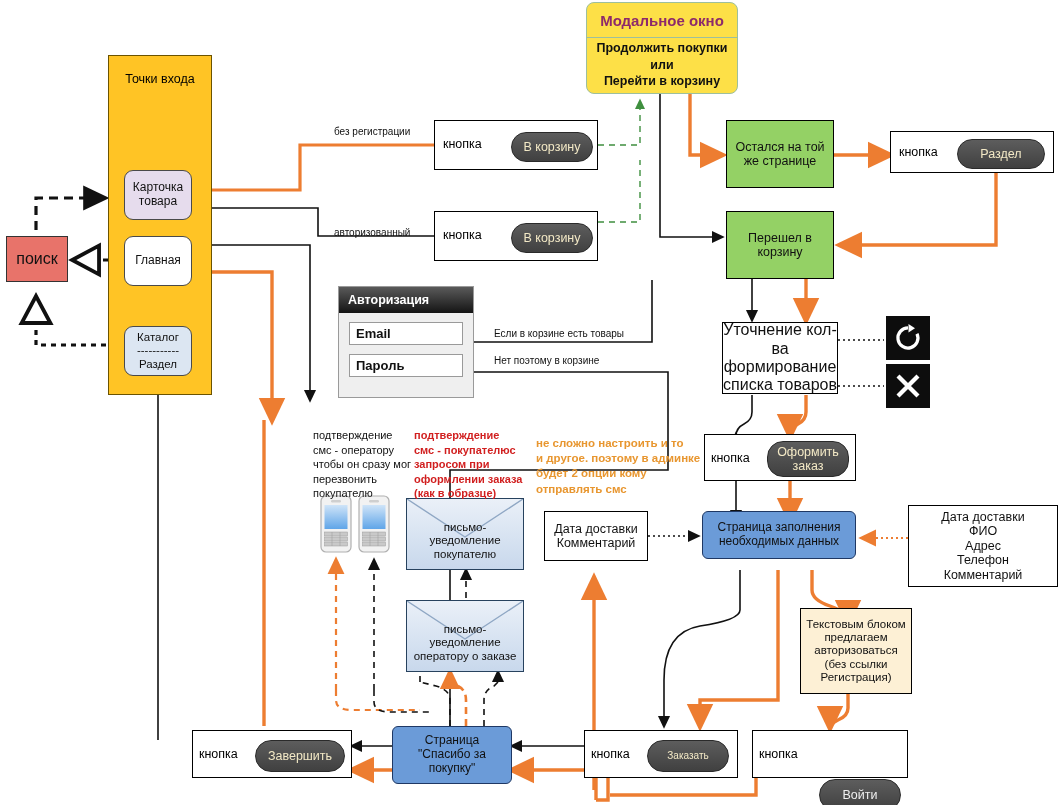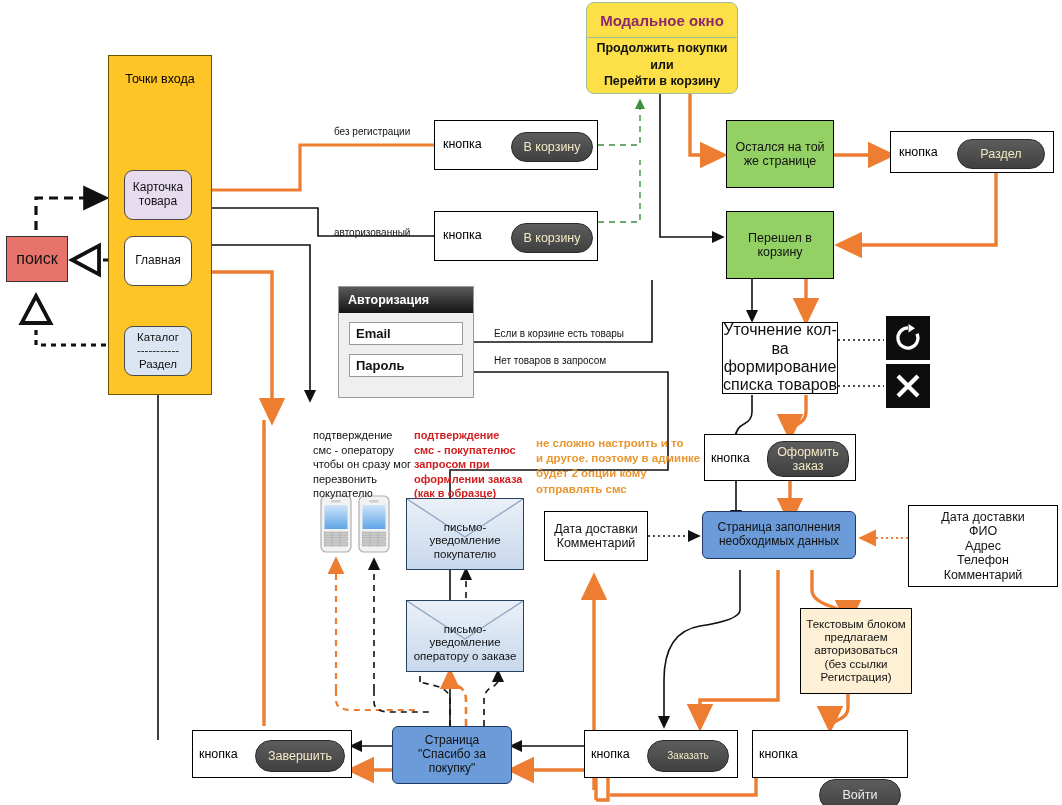--- a/index.html
+++ b/index.html
@@ -387,21 +387,21 @@
   </div>
   <div class="sqicon" style="left:886px;top:364px;width:44px;height:44px;">
     <svg width="30" height="30" viewBox="0 0 24 24">
       <path d="M4,4 L20,20 M20,4 L4,20" stroke="#fff" stroke-width="3.4" stroke-linecap="butt"></path>
     </svg>
   </div>
 
   <div class="edge-lbl" style="left:334px;top:126px;">без регистрации</div>
   <div class="edge-lbl" style="left:334px;top:227px;">авторизованный</div>
   <div class="edge-lbl" style="left:494px;top:328px;">Если в корзине есть товары</div>
-  <div class="edge-lbl" style="left:494px;top:355px;">Нет товаров в запросом</div>
+  <div class="edge-lbl" style="left:494px;top:355px;">Нет поэтому в корзине</div>
 
   <div class="anno black lbl" style="left:313px;top:428px;width:100px;">подтверждение
 смс - оператору
 чтобы он сразу мог
 перезвонить
 покупателю</div>
   <div class="anno red lbl" style="left:414px;top:428px;width:110px;">подтверждение
 смс - покупателюс
 запросом при
 оформлении заказа

